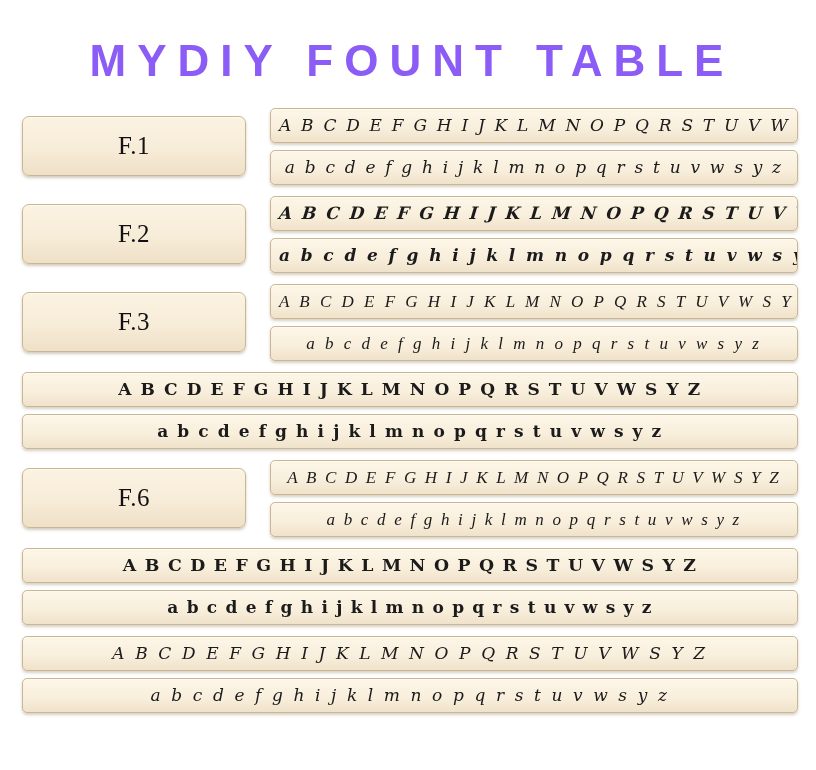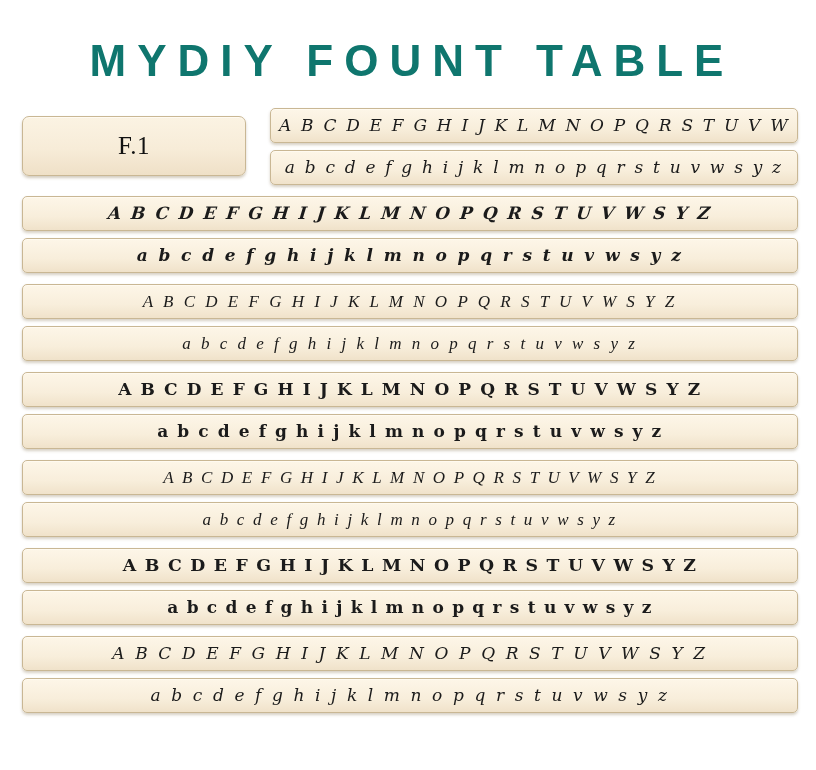--- a/index.html
+++ b/index.html
@@ -18,21 +18,21 @@
     width: 816px;
     height: 770px;
     background: #ffffff;
   }
   .title {
     text-align: center;
     font-family: "Liberation Sans", sans-serif;
     font-weight: bold;
     font-size: 44px;
     letter-spacing: 11px;
-    color: #0f766e;
+    color: #8b5cf6;
     padding-top: 36px;
     padding-left: 8px;
     margin: 0;
     white-space: nowrap;
   }
   .table {
     margin-top: 22px;
     padding: 0 18px 0 22px;
     display: flex;
     flex-direction: column;
@@ -164,31 +164,37 @@
         <div class="strip">
           <span class="glyphs upper">A B C D E F G H I J K L M N O P Q R S T U V W S Y Z</span>
         </div>
         <div class="strip">
           <span class="glyphs lower">a b c d e f g h i j k l m n o p q r s t u v w s y z</span>
         </div>
       </div>
     </div>
 
     <div class="row f2">
+      <div class="plate">
+        <span class="plate-label">F.2</span>
+      </div>
       <div class="strips">
         <div class="strip">
           <span class="glyphs upper">A B C D E F G H I J K L M N O P Q R S T U V W S Y Z</span>
         </div>
         <div class="strip">
           <span class="glyphs lower">a b c d e f g h i j k l m n o p q r s t u v w s y z</span>
         </div>
       </div>
     </div>
 
     <div class="row f3">
+      <div class="plate">
+        <span class="plate-label">F.3</span>
+      </div>
       <div class="strips">
         <div class="strip">
           <span class="glyphs upper">A B C D E F G H I J K L M N O P Q R S T U V W S Y Z</span>
         </div>
         <div class="strip">
           <span class="glyphs lower">a b c d e f g h i j k l m n o p q r s t u v w s y z</span>
         </div>
       </div>
     </div>
 
@@ -197,20 +203,23 @@
         <div class="strip">
           <span class="glyphs upper">A B C D E F G H I J K L M N O P Q R S T U V W S Y Z</span>
         </div>
         <div class="strip">
           <span class="glyphs lower">a b c d e f g h i j k l m n o p q r s t u v w s y z</span>
         </div>
       </div>
     </div>
 
     <div class="row f6">
+      <div class="plate">
+        <span class="plate-label">F.6</span>
+      </div>
       <div class="strips">
         <div class="strip">
           <span class="glyphs upper">A B C D E F G H I J K L M N O P Q R S T U V W S Y Z</span>
         </div>
         <div class="strip">
           <span class="glyphs lower">a b c d e f g h i j k l m n o p q r s t u v w s y z</span>
         </div>
       </div>
     </div>
 

